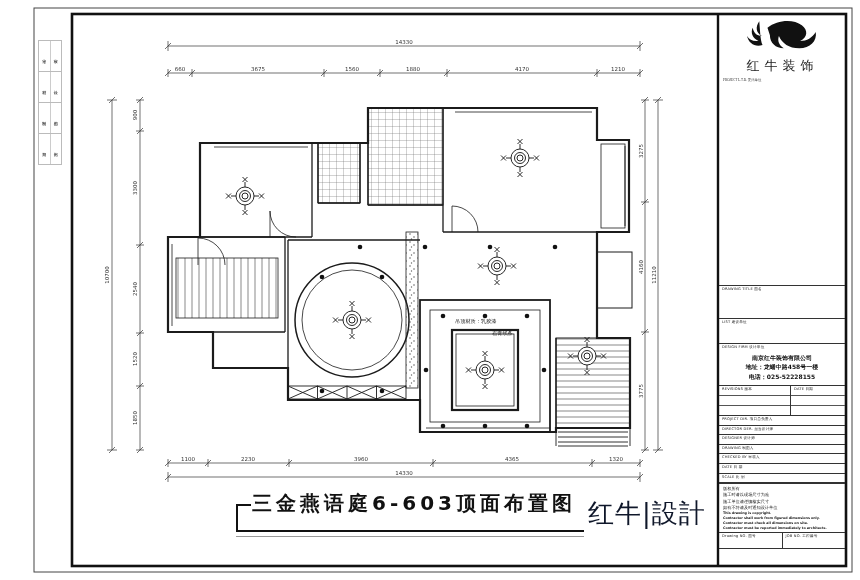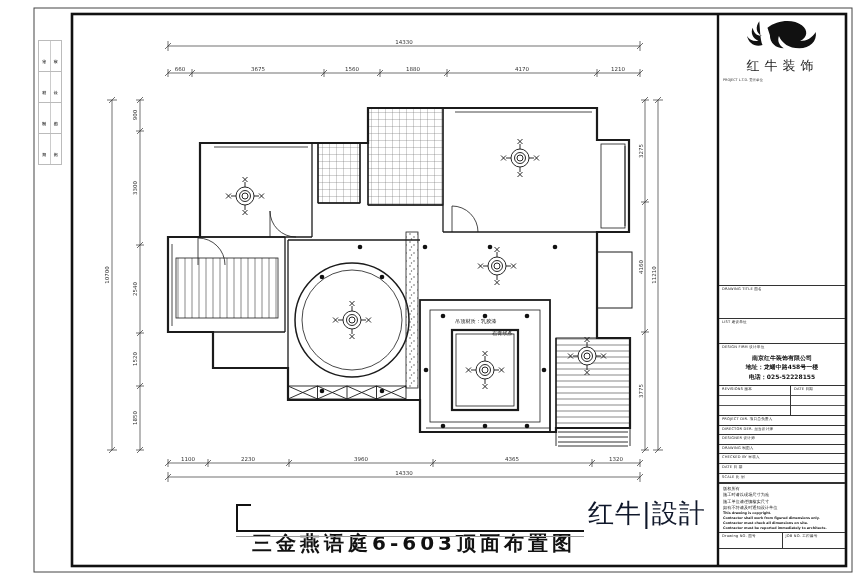--- a/index.html
+++ b/index.html
@@ -10,37 +10,37 @@
   .bind-strip{left:38px;top:40px;width:24px;}
   .bind-row{display:flex;border:0.5px solid #bbb;border-top:none;height:30px;}
   .bind-row:first-child{border-top:0.5px solid #bbb;}
   .bind-cell{flex:1;writing-mode:vertical-rl;text-orientation:upright;font-size:4px;color:#444;
              display:flex;align-items:center;justify-content:center;border-right:0.5px solid #ccc;overflow:hidden;}
   .bind-cell:last-child{border-right:none;}
   
   .tb{left:719px;top:14px;width:126px;height:552px;font-size:4px;}
   .tb .cell{position:absolute;left:0;width:126px;border-top:0.8px solid #333;box-sizing:border-box;overflow:hidden;}
   .tb .lab{position:absolute;left:3px;top:1px;font-size:3.6px;color:#222;letter-spacing:0.2px;}
-  .logo-wrap{position:absolute;left:0;top:4px;width:127px;text-align:center;}
+  .logo-wrap{position:absolute;left:0;top:4px;width:127px;text-align:center;font-family:Liberation Serif, serif;}
   .logo-name{font-size:13px;letter-spacing:5px;margin-top:2px;white-space:nowrap;}
   .logo-sub{font-size:3.4px;text-align:left;margin-left:4px;margin-top:3px;color:#333;}
   .firm{position:absolute;left:0;top:9px;width:126px;text-align:center;line-height:1.55;font-size:6px;font-weight:bold;color:#111;}
   .rev-table{display:flex;height:100%;}
   .rev-col{box-sizing:border-box;border-right:0.8px solid #333;position:relative;}
   .rev-col:last-child{border-right:none;}
   .rev-line{position:absolute;left:0;right:0;border-top:0.6px solid #555;}
   .notes{position:absolute;left:4px;top:2px;right:2px;line-height:1.5;}
   .note-cn{font-size:4.2px;color:#222;}
   .note-en{font-size:3.3px;font-weight:bold;color:#111;}
   .dn-row{display:flex;height:100%;}
   .dn-cell{flex:1;position:relative;border-right:0.8px solid #333;}
   .dn-cell:last-child{border-right:none;}
   
   .ft-bracket{left:236px;top:504px;width:13px;height:25px;border-left:2.5px solid #111;border-top:2.5px solid #111;}
-  .ft-title{left:252px;top:530px;width:330px;font-size:20px;font-weight:bold;letter-spacing:4px;white-space:nowrap;color:#111;}
+  .ft-title{left:252px;top:490px;width:330px;font-size:20px;font-weight:bold;letter-spacing:4px;white-space:nowrap;color:#111;}
   .ft-rule-thick{left:236px;top:530px;width:348px;border-top:2.8px solid #111;}
   .ft-rule-thin{left:236px;top:536px;width:348px;border-top:1px solid #999;}
   .ft-mark{left:588px;top:496px;font-size:26px;letter-spacing:1px;white-space:nowrap;}
 </style>
 </head>
 <body>
 
 <svg class="abs" style="left:0;top:0" width="860" height="580" viewBox="0 0 860 580">
   <defs>
     <pattern id="grid6" width="7" height="7" patternUnits="userSpaceOnUse">

